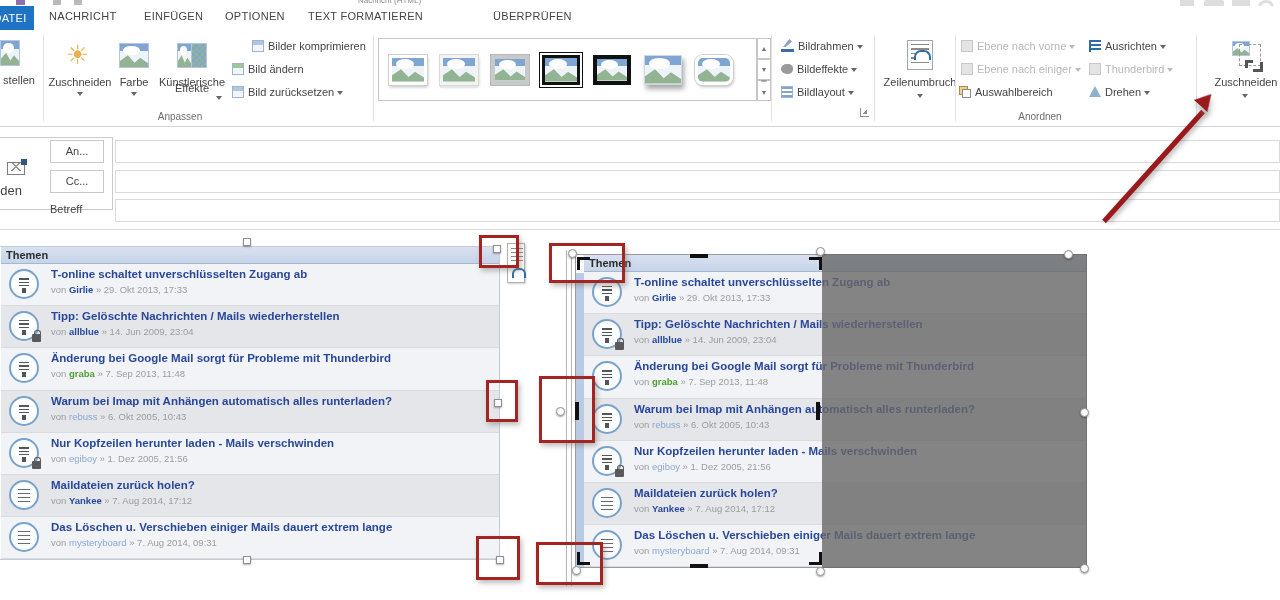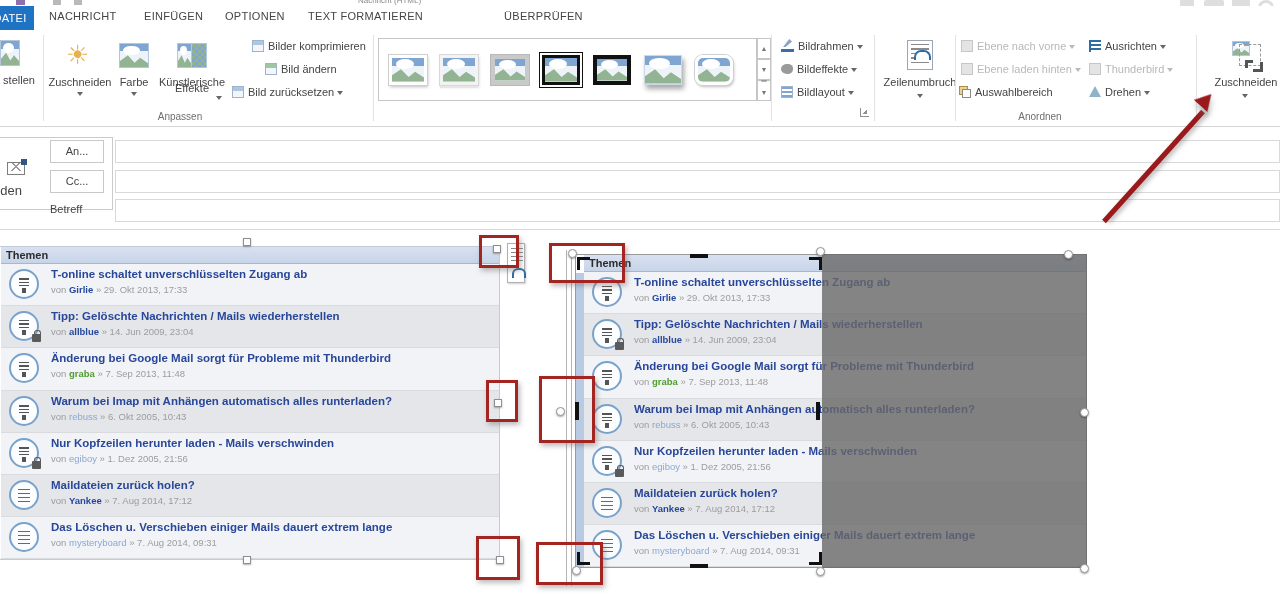--- a/index.html
+++ b/index.html
@@ -133,21 +133,21 @@
     <div class="chrome-shape" style="left:1232px;width:18px;height:12px;"></div>
     <div class="chrome-shape" style="left:1258px;width:16px;height:14px;border-radius:50%;background:#fff;border:3px solid #dedede;"></div>
   </div>
 
   <div class="tabrow">
       <div class="rtab filetab">DATEI</div>
       <div class="rtab" style="left: 49px;">NACHRICHT</div>
       <div class="rtab" style="left: 144px;">EINFÜGEN</div>
       <div class="rtab" style="left: 225px;">OPTIONEN</div>
       <div class="rtab" style="left: 308px;">TEXT FORMATIEREN</div>
-      <div class="rtab" style="left: 456px; padding-left: 48px;">ÜBERPRÜFEN</div>
+      <div class="rtab" style="left: 445px; padding-left: 48px;">ÜBERPRÜFEN</div>
     </div>
 
   <div class="ribbon">
 
     <div style="position:absolute;left:0;top:10px;width:20px;height:28px;">
       <div class="mini-pic" style="width:20px;height:26px;">
           <span class="cloud"></span>
           <span class="mount"></span>
         </div>
     </div>
@@ -176,21 +176,21 @@
         </div>
       <div style="position:absolute;left:192px;top:13px;width:15px;height:25px;border:1px solid #b6c6da;border-left:none;background:repeating-conic-gradient(#7fa5d2 0 25%,#93b493 0 50%) 0 0/6px 6px;"></div>
       <div class="bigbtn-label" style="left:147px;top:46px;">Künstlerische</div>
       <div class="bigbtn-label" style="left:147px;top:52px;">Effekte</div>
       <div style="position:absolute;left:216px;top:66px;" class="dd"></div>
     </div>
 
     <div class="smallrow" style="left:232px;top:10px;padding-left:20px;">
       <span class="mini-ic"></span><span class="lbl">Bilder komprimieren</span>
     </div>
-    <div class="smallrow" style="left:232px;top:33px;margin-left:33px;">
+    <div class="smallrow" style="left:232px;top:33px;">
       <span class="mini-ic" style="background:linear-gradient(180deg,#9ec79e 0 40%,#f2f6fb 40% 100%);"></span><span class="lbl">Bild ändern</span>
     </div>
     <div class="smallrow" style="left:232px;top:56px;">
       <span class="mini-ic"></span><span class="lbl">Bild zurücksetzen</span>&nbsp;<span class="dd"></span>
     </div>
     <div class="grouplabel" style="left:120px;">Anpassen</div>
     <div class="vsep" style="left:373px;"></div>
 
     <div class="galbox">
         <div class="thumb f-simple-white">
@@ -259,21 +259,21 @@
       <div class="zeilic" style="left:907px;top:10px;"></div>
       <div class="bigbtn-label" style="left:875px;top:46px;">Zeilenumbruch</div>
       <div style="position:absolute;left:917px;top:64px;" class="dd"></div>
     </div>
     <div class="vsep" style="left:955px;"></div>
 
     <div class="smallrow disabled" style="left:961px;top:10px;">
       <span class="mini-ic gray"></span><span class="lbl">Ebene nach vorne</span>&nbsp;<span class="dd gray"></span>
     </div>
     <div class="smallrow disabled" style="left:961px;top:33px;">
-      <span class="mini-ic gray"></span><span class="lbl">Ebene laden hinten</span>&nbsp;<span class="dd gray"></span>
+      <span class="mini-ic gray"></span><span class="lbl">Ebene nach einiger</span>&nbsp;<span class="dd gray"></span>
     </div>
     <div class="smallrow" style="left:959px;top:56px;">
       <span class="selic"></span><span class="lbl">Auswahlbereich</span>
     </div>
     <div class="smallrow" style="left:1089px;top:10px;">
       <span class="alignic"></span><span class="lbl">Ausrichten</span>&nbsp;<span class="dd"></span>
     </div>
     <div class="smallrow disabled" style="left:1089px;top:33px;">
       <span class="mini-ic gray"></span><span class="lbl">Thunderbird</span>&nbsp;<span class="dd gray"></span>
     </div>

